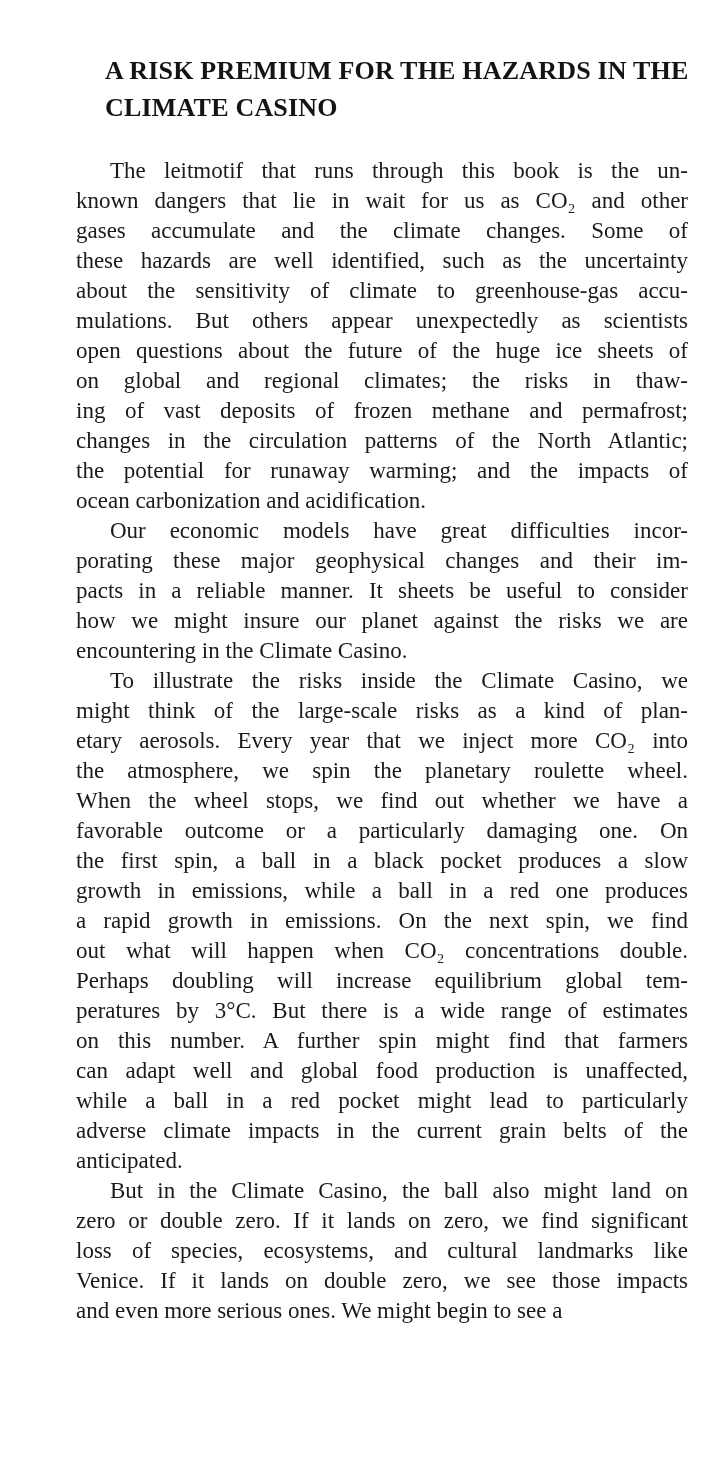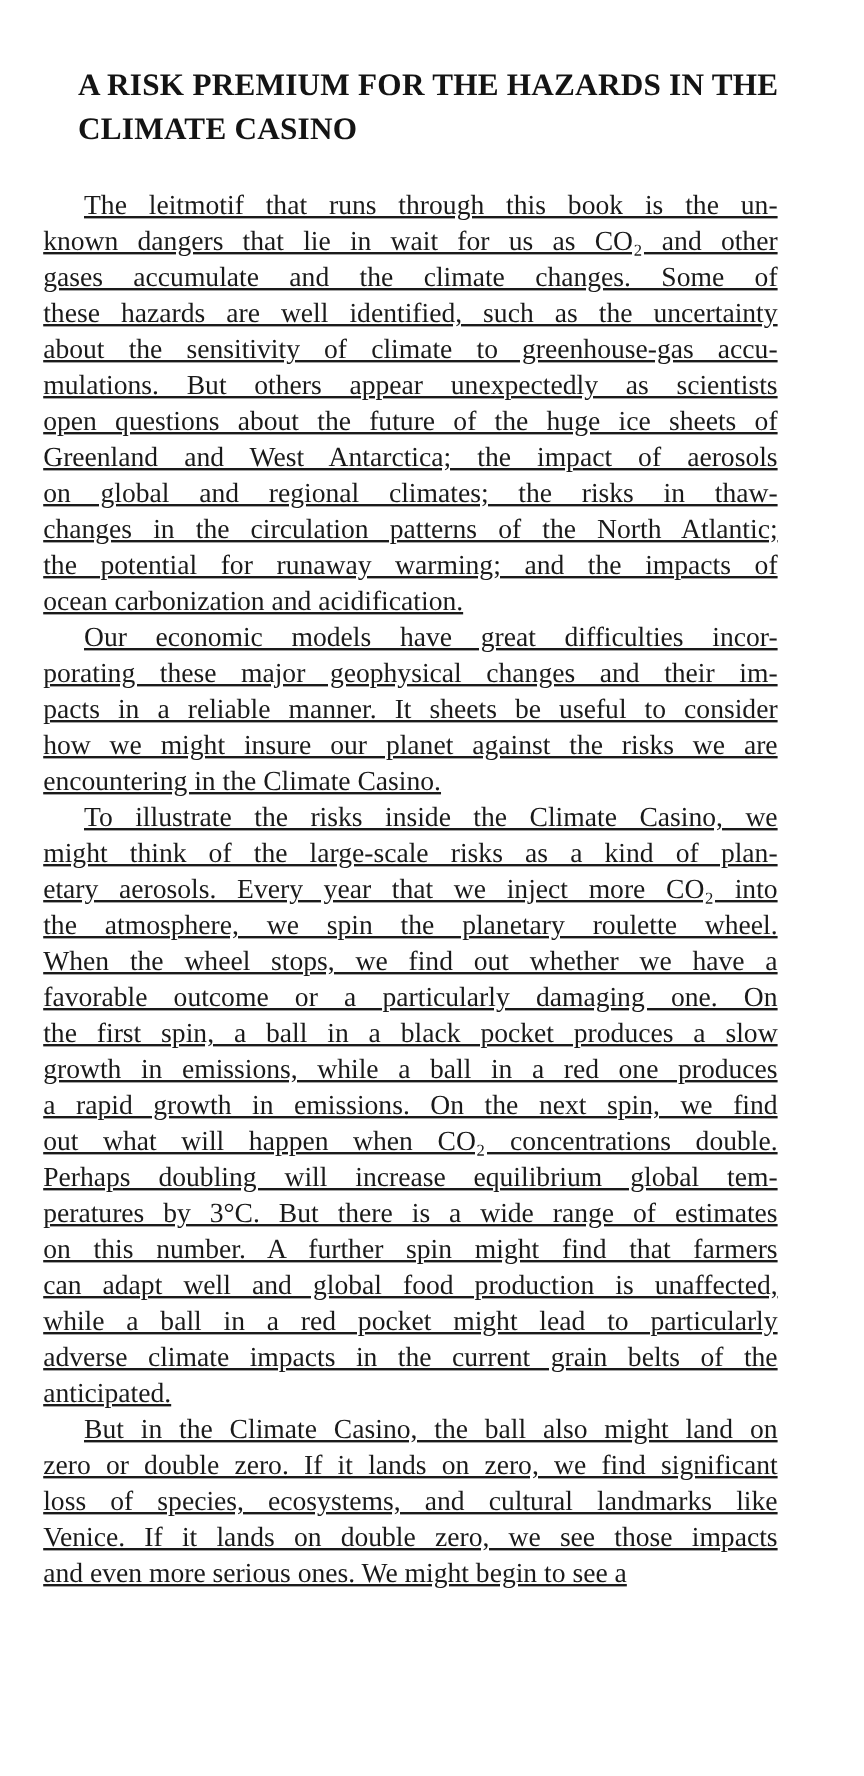--- a/index.html
+++ b/index.html
@@ -9,39 +9,39 @@
   body {
     width: 720px;
     height: 1480px;
     background: #ffffff;
     font-family: "Liberation Serif", "DejaVu Serif", serif;
     color: #1a1a1a;
     overflow: hidden;
   }
   .page {
     box-sizing: border-box;
-    padding: 52px 54px 0 36px;
+    padding: 52px 54px 0 76px;
     width: 720px;
   }
   .heading {
     margin-left: 29px;
     margin-bottom: 30px;
     font-weight: bold;
     font-size: 26px;
     line-height: 37px;
     letter-spacing: 0.2px;
     color: #141414;
   }
   .heading-line { white-space: nowrap; }
   .textblock {
     width: 612px;
     font-size: 23px;
     line-height: 30px;
   }
-  .paragraph { margin: 0; padding: 0; text-decoration: underline; }
+  .paragraph { margin: 0; padding: 0; }
   .line {
     text-align: justify;
     text-align-last: justify;
     white-space: normal;
     height: 30px;
     overflow: visible;
   }
   .line.indent { padding-left: 34px; }
   .line.last { text-align-last: left; }
 </style>
@@ -55,22 +55,22 @@
   </div>
   <div class="textblock">
       <div class="paragraph">
         <div class="line indent">The leitmotif that runs through this book is the un-</div>
         <div class="line">known dangers that lie in wait for us as CO₂ and other</div>
         <div class="line">gases accumulate and the climate changes. Some of</div>
         <div class="line">these hazards are well identified, such as the uncertainty</div>
         <div class="line">about the sensitivity of climate to greenhouse-gas accu-</div>
         <div class="line">mulations. But others appear unexpectedly as scientists</div>
         <div class="line">open questions about the future of the huge ice sheets of</div>
-        <div class="line">Greenland and West Antarctica; the impact of aerosols</div>
         <div class="line">on global and regional climates; the risks in thaw-</div>
+        <div class="line">ing of vast deposits of frozen methane and permafrost;</div>
         <div class="line">changes in the circulation patterns of the North Atlantic;</div>
         <div class="line">the potential for runaway warming; and the impacts of</div>
         <div class="line last">ocean carbonization and acidification.</div>
       </div>
       <div class="paragraph">
         <div class="line indent">Our economic models have great difficulties incor-</div>
         <div class="line">porating these major geophysical changes and their im-</div>
         <div class="line">pacts in a reliable manner. It sheets be useful to consider</div>
         <div class="line">how we might insure our planet against the risks we are</div>
         <div class="line last">encountering in the Climate Casino.</div>

